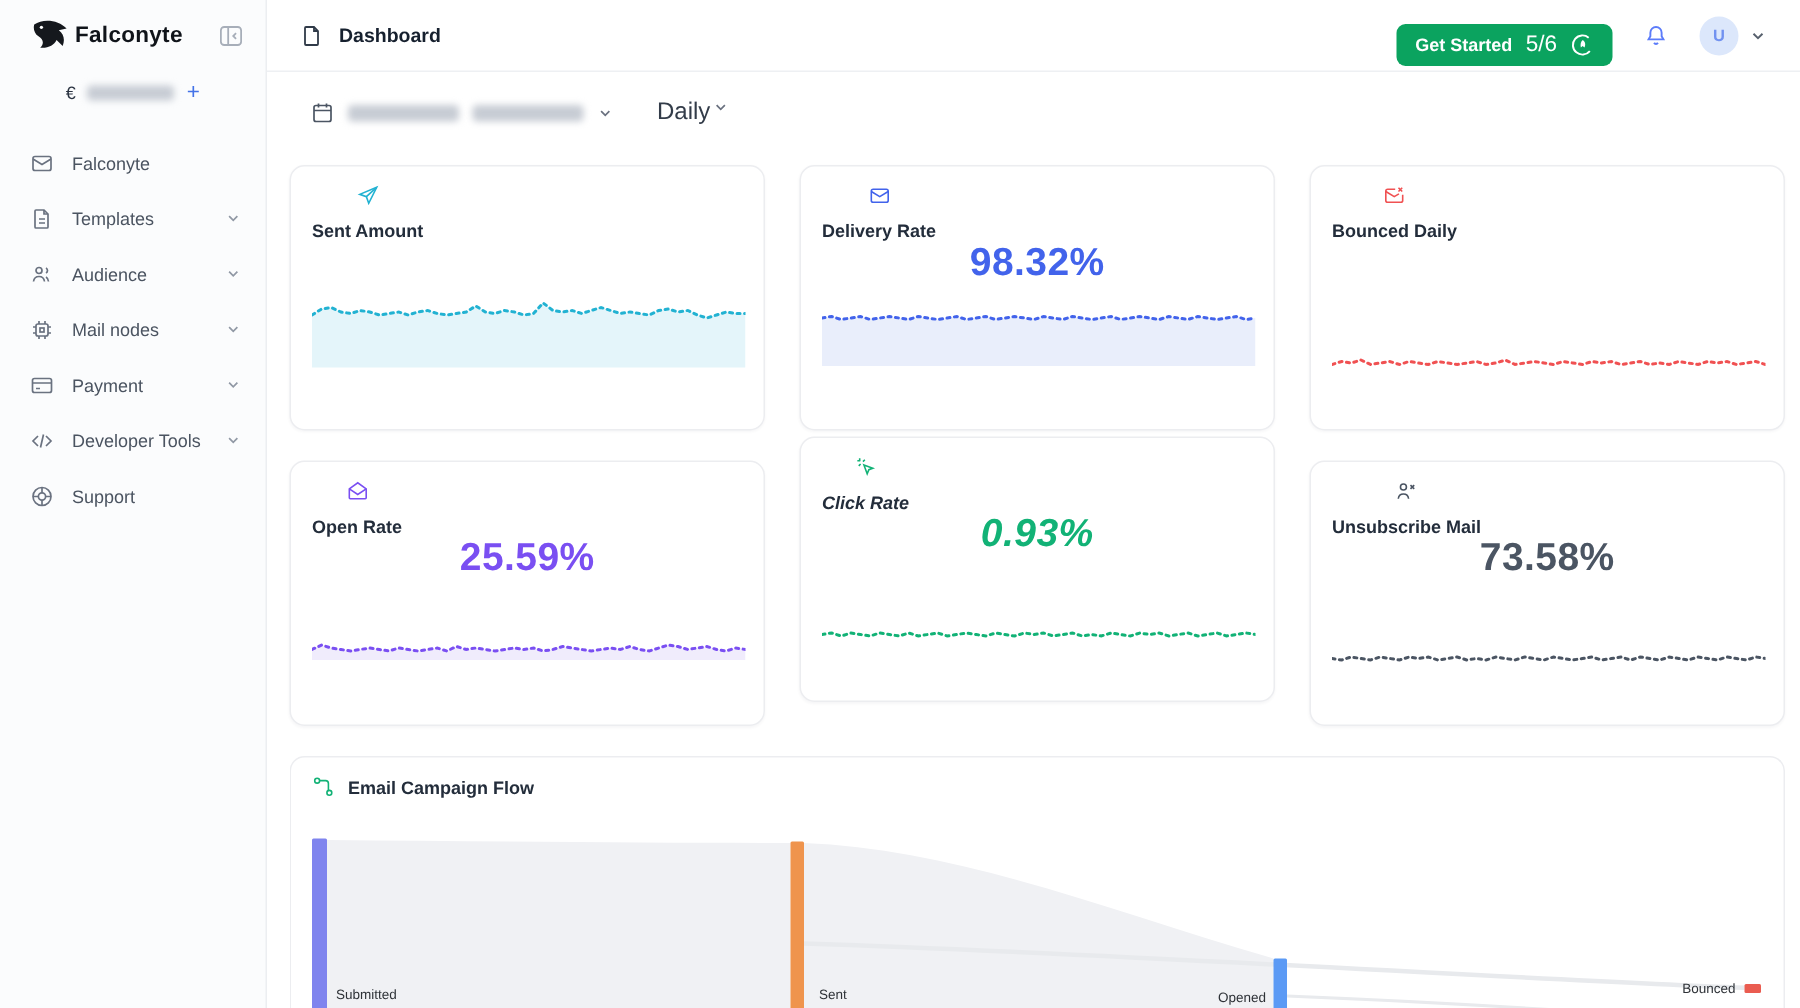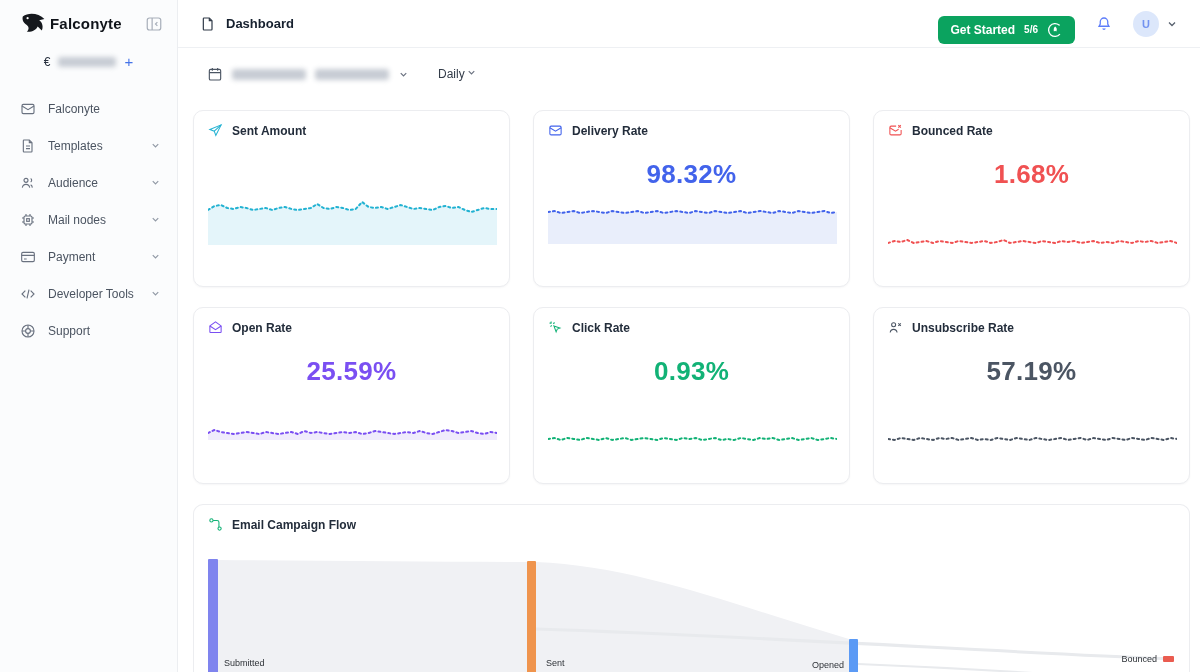--- a/index.html
+++ b/index.html
@@ -41,44 +41,44 @@
     background:#fff; border-bottom:1px solid #eef0f3;
     display:flex; align-items:center; padding:0 22px;
   }
   .page-title-row { display:flex; align-items:center; gap:10px; color:#303a48; }
   .page-title { font-size:13px; font-weight:700; color:#16202e; }
   .header-right { margin-left:auto; display:flex; align-items:center; gap:20px; }
   .get-started {
     display:flex; align-items:center; gap:9px; height:28px; padding:0 12px;
     border-radius:6px; color:#fff; font-size:12px; font-weight:700; cursor:pointer;margin-top:12px;
   }
-  .gs-progress { font-size:10px; font-weight:700; }
+  .gs-progress { font-size:15px; font-weight:400; }
   .bell-btn { color:#5c7cfa; cursor:pointer; line-height:0; }
   .avatar-group { display:flex; align-items:center; gap:7px; cursor:pointer; }
   .avatar {
     width:26px; height:26px; border-radius:50%; background:#dce7fb; color:#7292f0;
     font-size:11px; font-weight:700; display:flex; align-items:center; justify-content:center;
   }
   .chev-dark { color:#57606d; line-height:0; }
 
   
   .filter-row { position:absolute; left:207px; top:66px; display:flex; align-items:center; gap:9px; }
   .cal-ic { color:#4b5563; line-height:0; }
   .date-blob { width:74px; height:11px; }
   .chev-gray { color:#6b7280; line-height:0; }
-  .period-select { display:flex; align-items:flex-start; gap:1px; margin-left:20px; font-size:12px; color:#333c49; cursor:pointer; }
+  .period-select { display:flex; align-items:flex-start; gap:1px; margin-left:20px; font-size:16px; color:#333c49; cursor:pointer; }
   .date-picker { display:flex; align-items:center; gap:9px; cursor:pointer; }
 
   
   .card {
     position:absolute; width:317px; height:177px; background:#fff;
     border:1px solid #ecedf0; border-radius:10px;
     box-shadow:0 1px 2px rgba(16,24,40,.04);
   }
-  .card-head { position:absolute; left:14px; top:12px; display:flex; align-items:center; gap:9px; }
+  .card-head { position:absolute; left:14px; top:12px; display:flex; align-items:center; gap:9px;flex-direction:column; }
   .card-title { font-size:12px; font-weight:700; color:#232d3b; }
   .card-icon { line-height:0; }
   .stat-value { position:absolute; left:0; right:0; top:48px; text-align:center; font-size:26px; font-weight:700; letter-spacing:.3px; }
   .spark { position:absolute; left:14px; top:88px; }
 
   
   .flow-card {
     position:absolute; left:193px; top:504px; width:997px; height:168px;
     background:#fff; border:1px solid #ecedf0; border-bottom:none;
     border-radius:10px 10px 0 0; overflow:hidden;
@@ -308,23 +308,22 @@
 
 <section class="card" style="left:873px; top:110px;">
   <div class="card-head">
     <span class="card-icon" style="color: rgb(240, 81, 82);">
       <svg width="15" height="15" viewBox="0 0 24 24" fill="none" stroke="currentColor" stroke-width="1.7">
           <path d="M21 11v6a2 2 0 0 1-2 2H5a2 2 0 0 1-2-2V7a2 2 0 0 1 2-2h8"></path>
           <path d="M3 7.5 12 13l5-3"></path>
           <path d="M16.5 3.5l4 4M20.5 3.5l-4 4"></path>
         </svg>
     </span>
-    <span class="card-title">Bounced Rate</span>
-  </div>
-  <div class="stat-value" style="color: rgb(240, 81, 82);">1.68%</div>
+    <span class="card-title">Bounced Daily</span>
+  </div>
   <svg class="spark" width="289" height="62" viewBox="0 0 289 62">
       <path d="M0 44 L6.4 42 L12.8 43 L19.3 41 L25.7 44 L32.1 43 L38.5 42 L45.0 44 L51.4 42 L57.8 43 L64.2 44 L70.6 42 L77.1 43 L83.5 44 L89.9 43 L96.3 42 L102.8 44 L109.2 43 L115.6 41 L122.0 44 L128.4 43 L134.9 42 L141.3 43 L147.7 44 L154.1 42 L160.6 43 L167.0 44 L173.4 42 L179.8 43 L186.2 42 L192.7 44 L199.1 43 L205.5 42 L211.9 44 L218.4 43 L224.8 44 L231.2 42 L237.6 43 L244.0 44 L250.5 42 L256.9 43 L263.3 42 L269.7 44 L276.2 43 L282.6 42 L289.0 44" fill="none" stroke="#f05152" stroke-width="2" stroke-dasharray="2 3" stroke-linecap="round"></path>
     </svg>
 </section>
 
 <section class="card" style="left:193px; top:307px;">
   <div class="card-head">
     <span class="card-icon" style="color: rgb(122, 79, 242);">
       <svg width="15" height="15" viewBox="0 0 24 24" fill="none" stroke="currentColor" stroke-width="1.7">
           <path d="M3 9.5 12 3l9 6.5V19a1 1 0 0 1-1 1H4a1 1 0 0 1-1-1z"></path>
@@ -333,21 +332,21 @@
     </span>
     <span class="card-title">Open Rate</span>
   </div>
   <div class="stat-value" style="color: rgb(122, 79, 242);">25.59%</div>
   <svg class="spark" width="289" height="62" viewBox="0 0 289 62">
       <path d="M0 37 L6.4 34 L12.8 36 L19.3 37 L25.7 38 L32.1 37 L38.5 36 L45.0 37 L51.4 38 L57.8 36 L64.2 37 L70.6 38 L77.1 37 L83.5 36 L89.9 38 L96.3 35 L102.8 37 L109.2 36 L115.6 37 L122.0 38 L128.4 37 L134.9 36 L141.3 37 L147.7 36 L154.1 38 L160.6 37 L167.0 35 L173.4 36 L179.8 37 L186.2 38 L192.7 37 L199.1 36 L205.5 37 L211.9 35 L218.4 37 L224.8 38 L231.2 36 L237.6 34 L244.0 35 L250.5 37 L256.9 36 L263.3 35 L269.7 37 L276.2 38 L282.6 36 L289.0 37 L289 44 L0 44 Z" fill="#f0ecfc"></path>
       <path d="M0 37 L6.4 34 L12.8 36 L19.3 37 L25.7 38 L32.1 37 L38.5 36 L45.0 37 L51.4 38 L57.8 36 L64.2 37 L70.6 38 L77.1 37 L83.5 36 L89.9 38 L96.3 35 L102.8 37 L109.2 36 L115.6 37 L122.0 38 L128.4 37 L134.9 36 L141.3 37 L147.7 36 L154.1 38 L160.6 37 L167.0 35 L173.4 36 L179.8 37 L186.2 38 L192.7 37 L199.1 36 L205.5 37 L211.9 35 L218.4 37 L224.8 38 L231.2 36 L237.6 34 L244.0 35 L250.5 37 L256.9 36 L263.3 35 L269.7 37 L276.2 38 L282.6 36 L289.0 37" fill="none" stroke="#7a4ff2" stroke-width="2" stroke-dasharray="2 3" stroke-linecap="round"></path>
     </svg>
 </section>
 
-<section class="card" style="left:533px; top:307px;">
+<section class="card" style="left:533px; top:291px;font-style:italic;">
   <div class="card-head">
     <span class="card-icon" style="color: rgb(18, 178, 118);">
       <svg width="15" height="15" viewBox="0 0 24 24" fill="none" stroke="currentColor" stroke-width="1.7">
           <path d="M9.5 9.5 19 13l-4.2 1.6L13 19z"></path>
           <path d="M5 2.5v3M2.5 5h3M4 10.5l2-2M10.5 4l-2 2"></path>
         </svg>
     </span>
     <span class="card-title">Click Rate</span>
   </div>
   <div class="stat-value" style="color: rgb(18, 178, 118);">0.93%</div>
@@ -358,23 +357,23 @@
 
 <section class="card" style="left:873px; top:307px;">
   <div class="card-head">
     <span class="card-icon" style="color: rgb(75, 85, 99);">
       <svg width="15" height="15" viewBox="0 0 24 24" fill="none" stroke="currentColor" stroke-width="1.7">
           <circle cx="9" cy="7.5" r="3.2"></circle>
           <path d="M3.5 20c.4-3.2 2.6-5 5.5-5s5.1 1.8 5.5 5"></path>
           <path d="M16.5 5.5l4 4M20.5 5.5l-4 4"></path>
         </svg>
     </span>
-    <span class="card-title">Unsubscribe Rate</span>
-  </div>
-  <div class="stat-value" style="color: rgb(75, 85, 99);">57.19%</div>
+    <span class="card-title">Unsubscribe Mail</span>
+  </div>
+  <div class="stat-value" style="color: rgb(75, 85, 99);">73.58%</div>
   <svg class="spark" width="289" height="62" viewBox="0 0 289 62">
       <path d="M0 43 L6.4 44 L12.8 42 L19.3 43 L25.7 44 L32.1 42 L38.5 43 L45.0 44 L51.4 42 L57.8 43 L64.2 42 L70.6 44 L77.1 43 L83.5 42 L89.9 44 L96.3 43 L102.8 44 L109.2 42 L115.6 43 L122.0 44 L128.4 42 L134.9 43 L141.3 44 L147.7 42 L154.1 43 L160.6 44 L167.0 43 L173.4 42 L179.8 44 L186.2 43 L192.7 42 L199.1 44 L205.5 42 L211.9 43 L218.4 44 L224.8 42 L231.2 43 L237.6 44 L244.0 42 L250.5 43 L256.9 44 L263.3 42 L269.7 43 L276.2 44 L282.6 42 L289.0 43" fill="none" stroke="#4b5563" stroke-width="2" stroke-dasharray="2 3" stroke-linecap="round"></path>
     </svg>
 </section>
 
 <section class="flow-card">
   <div class="flow-head">
     <span class="card-icon" id="flow-icon" style="color: rgb(18, 178, 118);">
       <svg width="15" height="15" viewBox="0 0 24 24" fill="none" stroke="currentColor" stroke-width="1.7">
           <circle cx="5.5" cy="5.5" r="2.6"></circle>

